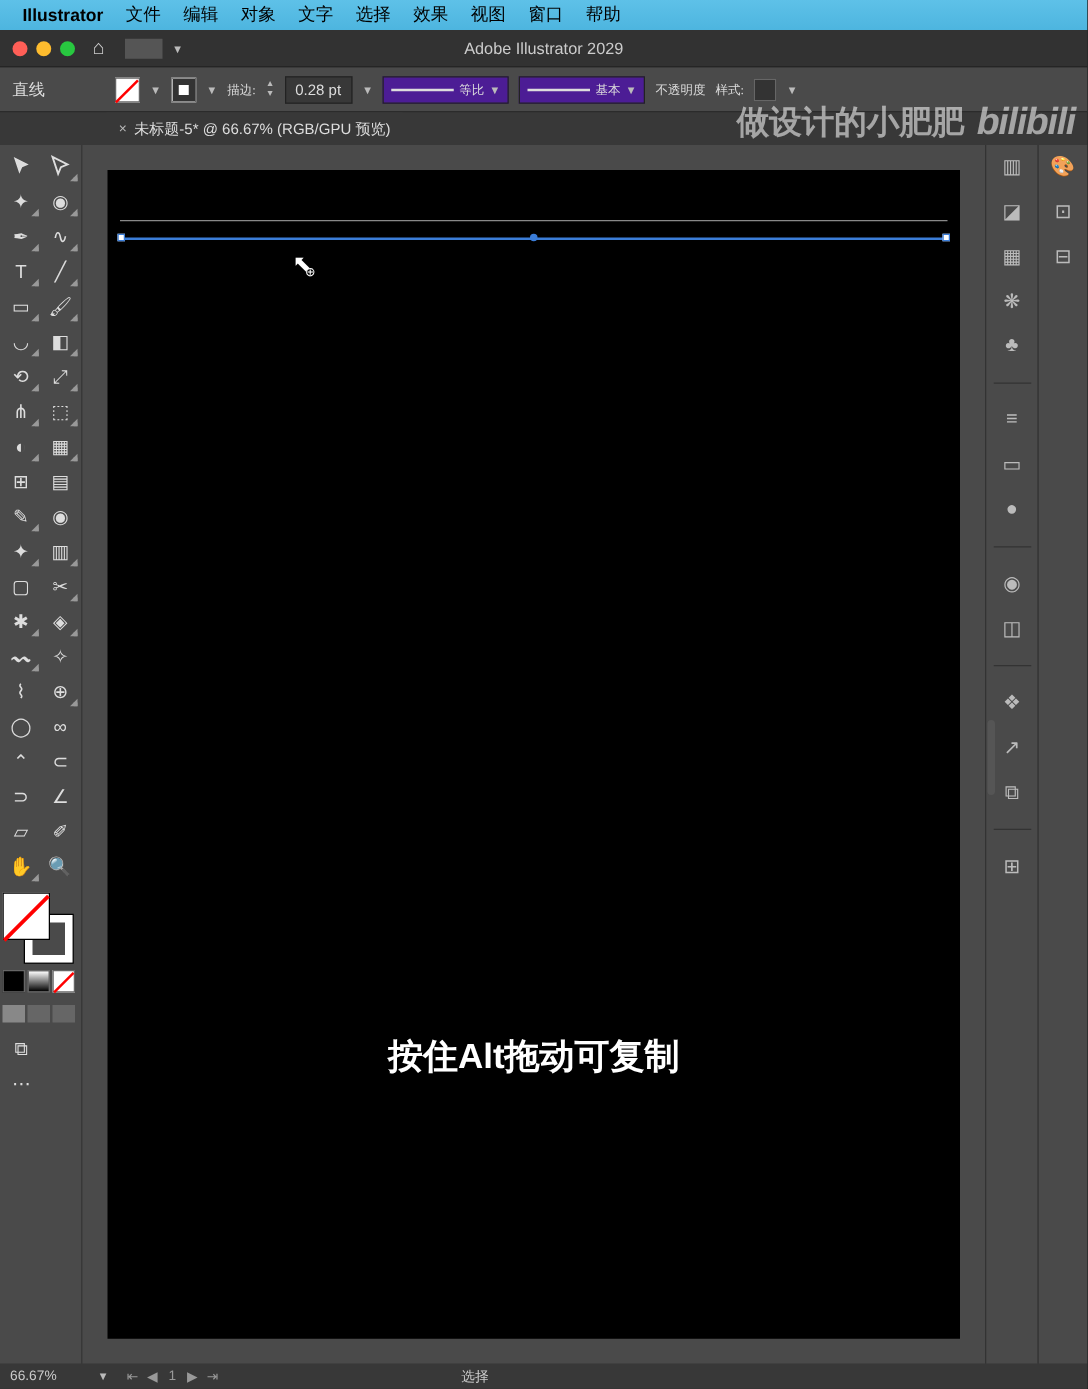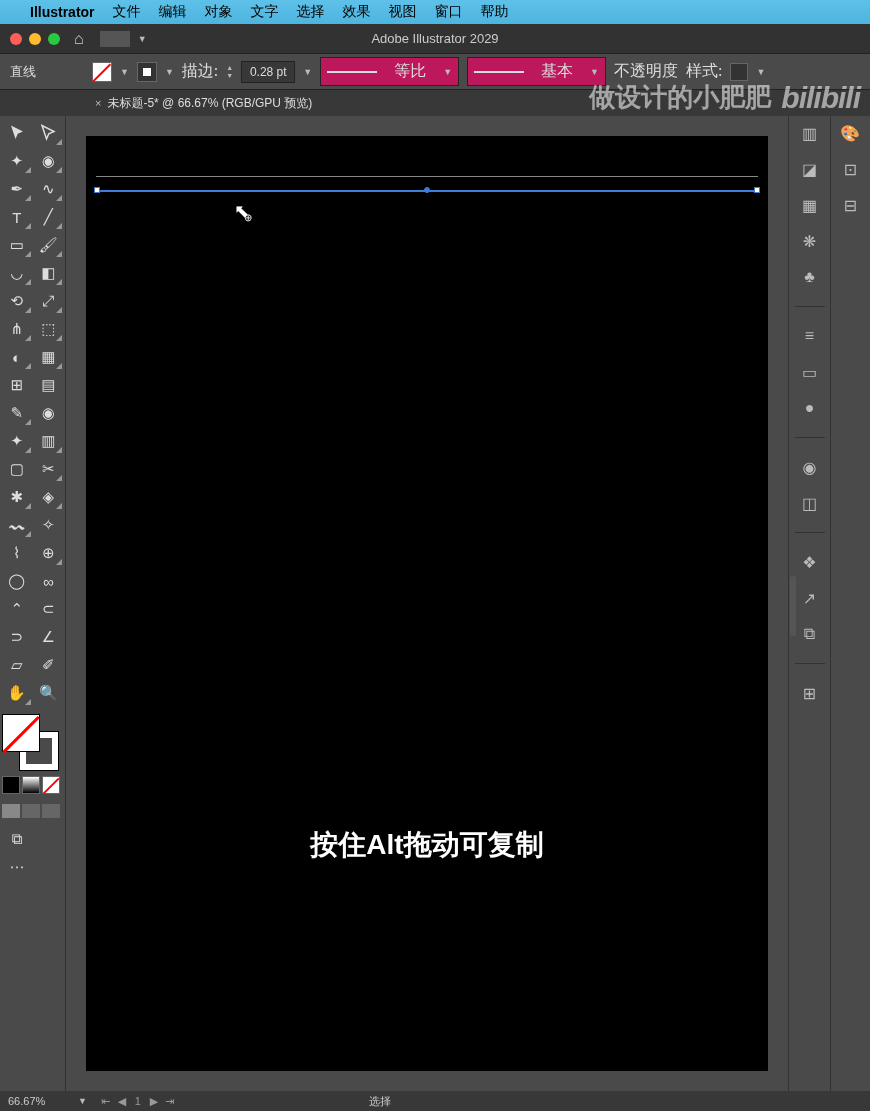--- a/index.html
+++ b/index.html
@@ -1,19 +1,19 @@
 <!DOCTYPE html>
 <html><head>
 <meta charset="utf-8">
 <style>
 * { margin: 0; padding: 0; box-sizing: border-box; font-family: -apple-system, "Helvetica Neue", Arial, sans-serif; }
 body { width: 870px; height: 1111px; background: #4a4a4a; overflow: hidden; position: relative; }
 
 
-.mac-menubar { height: 24px; background: linear-gradient(#5ec1e8,#4db5df); display: flex; align-items: center; padding: 0 12px; font-size: 14px; color: #000; gap: 18px; }
+.mac-menubar { height: 24px; background: linear-gradient(#5ec1e8,#4db5df); display: flex; align-items: center; padding: 0 0; font-size: 14px; color: #000; gap: 18px; }
 .mac-menubar .apple { font-size: 15px; }
 .mac-menubar .app-name { font-weight: 600; }
 .mac-menubar span { cursor: default; }
 
 
 .window { position: absolute; top: 24px; left: 0; right: 0; bottom: 0; background: #323232; }
 .titlebar { height: 30px; background: #323232; display: flex; align-items: center; padding: 0 10px; gap: 8px; border-bottom: 1px solid #222; }
 .traffic { display: flex; gap: 7px; }
 .traffic div { width: 12px; height: 12px; border-radius: 50%; }
 .traffic .r { background: #ff5f57; }
@@ -27,22 +27,22 @@
 .controlbar { height: 36px; background: #4a4a4a; border-bottom: 1px solid #222; display: flex; align-items: center; padding: 0 10px; gap: 8px; font-size: 13px; color: #ddd; }
 .controlbar .label { }
 .swatch { width: 20px; height: 20px; border: 1px solid #666; position: relative; }
 .swatch.fill { background: #fff; }
 .swatch.fill::after { content: ''; position: absolute; width: 140%; height: 2px; background: red; top: 50%; left: -20%; transform: rotate(-45deg); }
 .swatch.stroke { background: #fff; box-shadow: inset 0 0 0 5px #333; }
 .chev { color: #bbb; font-size: 9px; }
 .stroke-val { width: 54px; height: 22px; background: #383838; border: 1px solid #222; color: #ddd; display: flex; align-items: center; justify-content: center; font-size: 12px; }
 .stepper { display: flex; flex-direction: column; font-size: 7px; color: #bbb; gap: 1px; }
 .profile-line { width: 50px; height: 2px; background: #ddd; }
-.profile-btn { display: flex; align-items: center; gap: 17px; background: #be185d; padding: 3px 6px; border: 1px solid #222; }
-.ctrl-text { font-size: 16px; font-family: Liberation Serif, serif; }
+.profile-btn { display: flex; align-items: center; gap: 4px; background: #4c1d95; padding: 3px 6px; border: 1px solid #222; }
+.ctrl-text { font-size: 10px; font-family: Liberation Serif, serif; }
 
 
 .tabbar { height: 26px; background: #383838; display: flex; align-items: center; padding-left: 85px; font-size: 12px; color: #ddd; }
 .tab { display: flex; align-items: center; gap: 6px; padding: 0 10px; height: 100%; background: #383838; }
 .tab .close { font-size: 11px; color: #bbb; }
 
 
 .main { position: absolute; top: 92px; left: 0; right: 0; bottom: 20px; display: flex; }
 .main::after { content:''; position:absolute; right:74px; top:460px; width:6px; height:60px; background:#555; border-radius:3px; }
 

